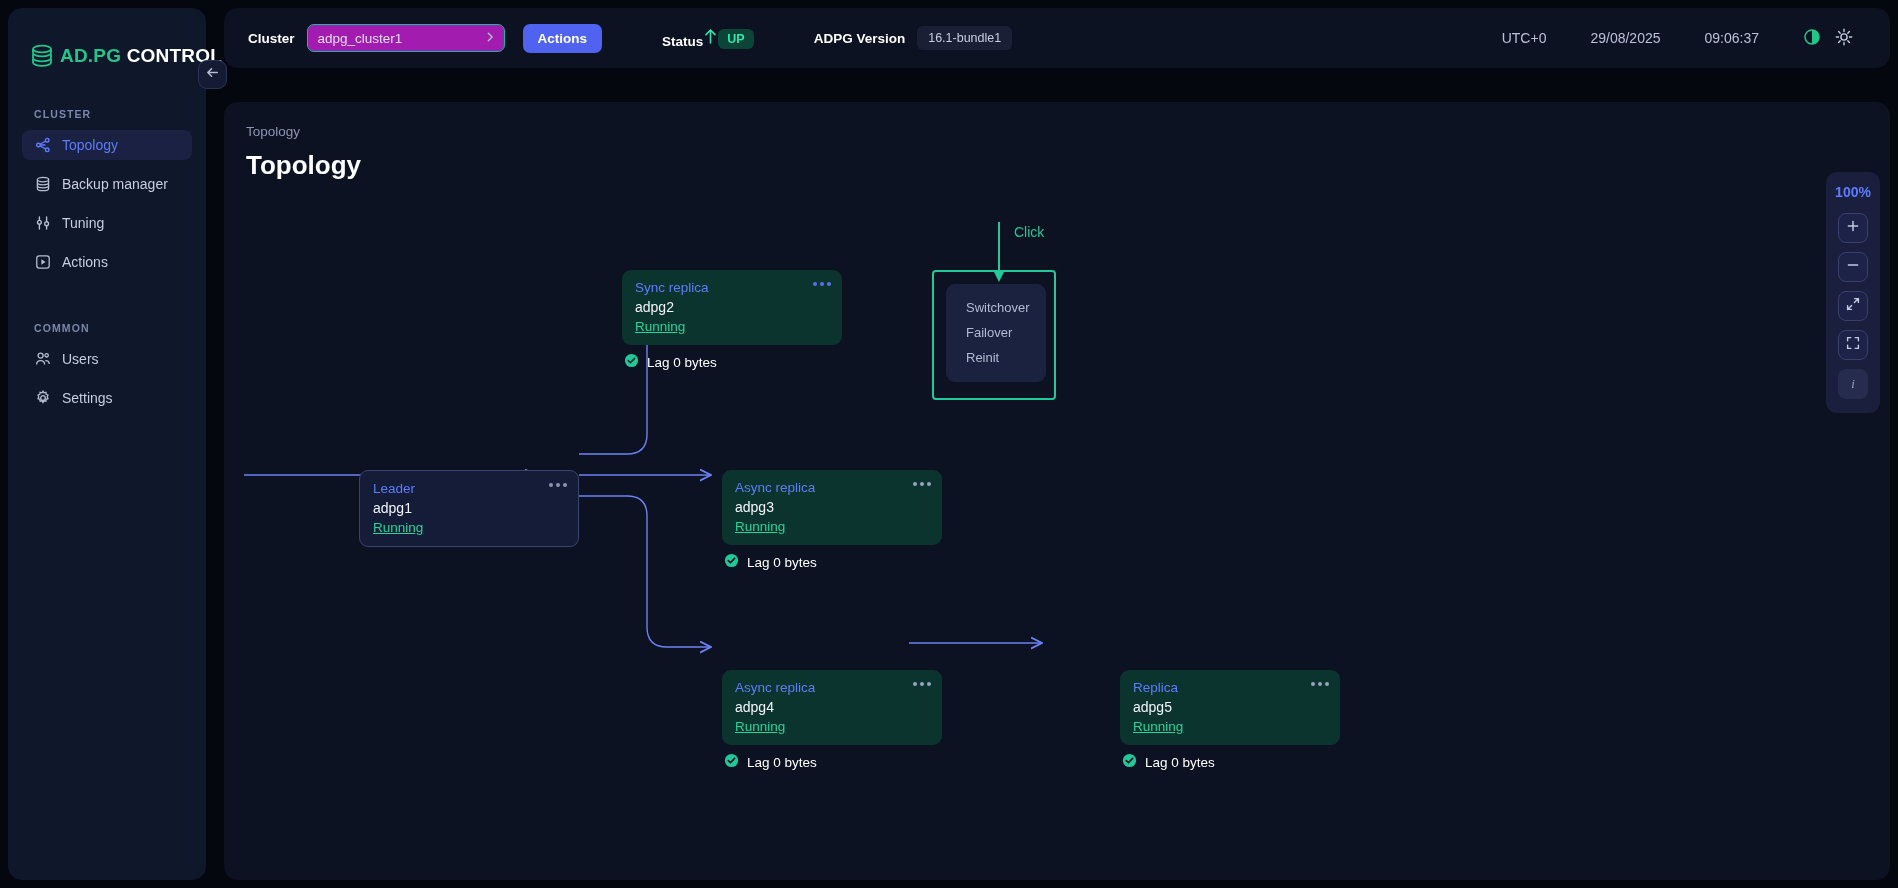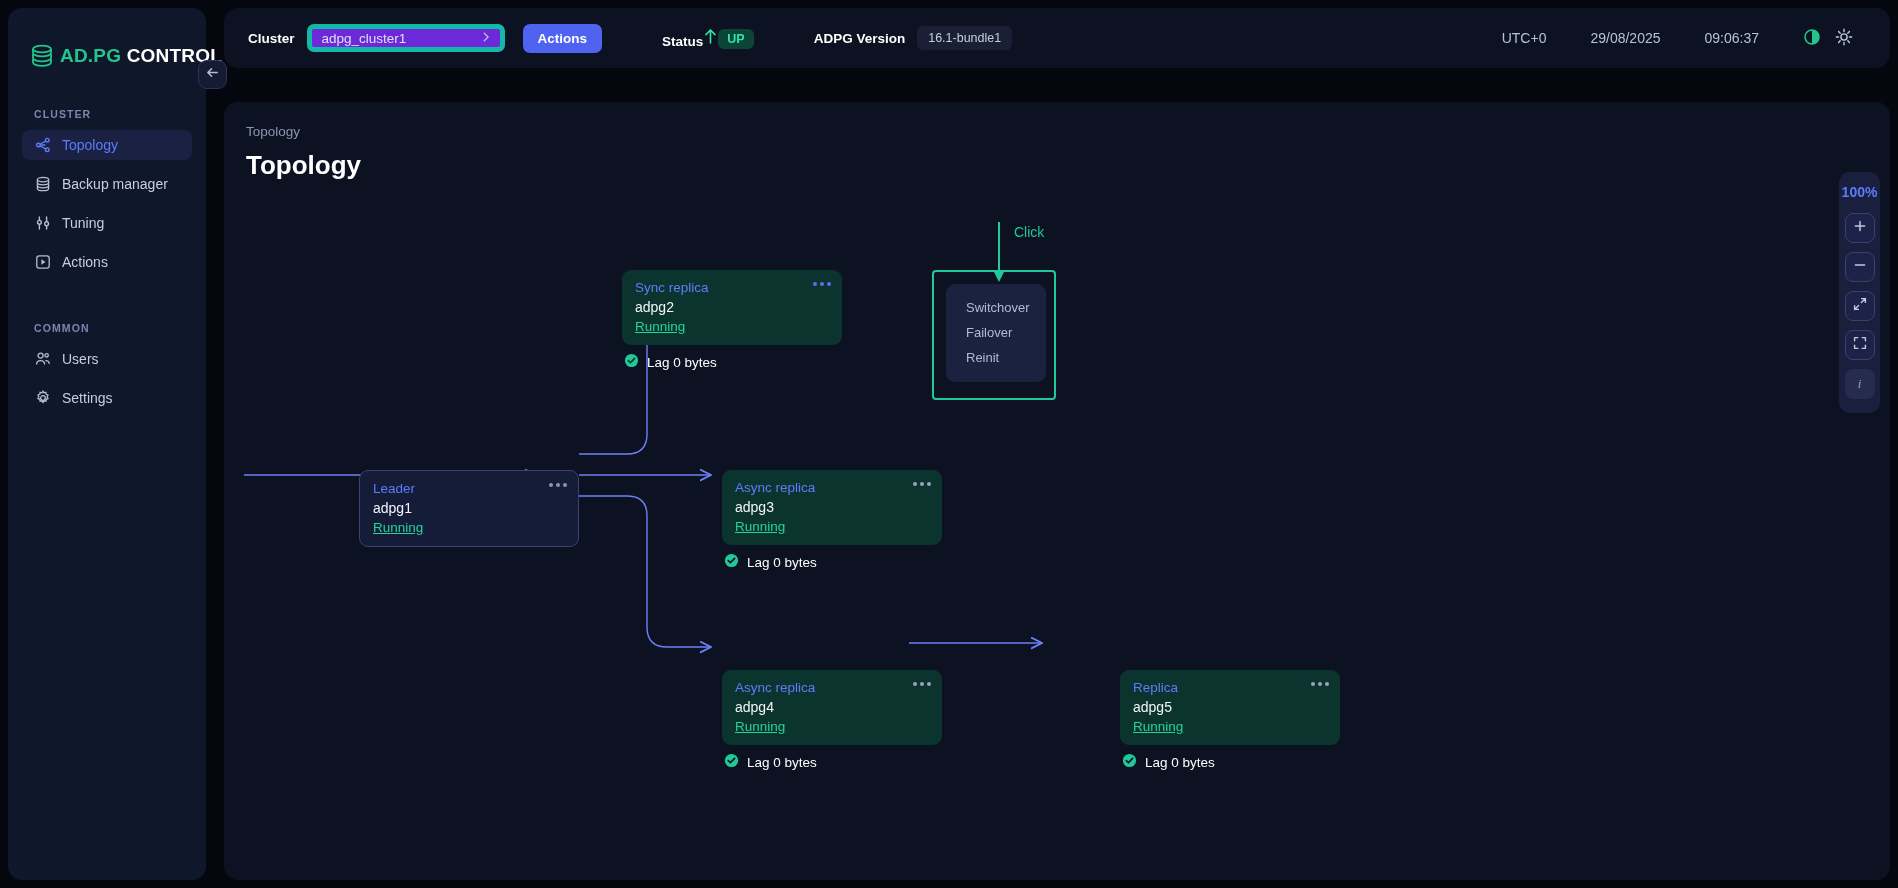--- a/index.html
+++ b/index.html
@@ -61,21 +61,21 @@
   .topbar {
     position: absolute; left: 224px; top: 8px;
     width: 1666px; height: 60px;
     background: #0d1222; border-radius: 14px;
     display: flex; align-items: center;
   }
   .tb-label { font-size: 13.5px; font-weight: bold; color: #ffffff; }
   .cluster-group { display: flex; align-items: center; gap: 12px; margin-left: 24px; }
   .cluster-select {
     width: 198px; height: 28px; border-radius: 7px;
-    border: 5px solid #14b8a6; background: #6d28d9;
+    border: 1px solid #14b8a6; background: #a21caf;
     display: flex; align-items: center; justify-content: space-between;
     padding: 0 8px 0 10px; color: #dde2f0; font-size: 13.5px; cursor: pointer; text-align: center;
   }
   .actions-btn {
     margin-left: 18px; height: 29px; padding: 0 15px;
     background: #4f63f0; border-radius: 7px; border: none;
     color: #fff; font-size: 13.5px; font-weight: bold;
     display:flex; align-items:center; cursor: pointer;
     font-family: "Liberation Sans", sans-serif;
   }
@@ -143,21 +143,21 @@
   }
 
   
   .click-label {
     position: absolute; font-size: 14px; color: #20c997;
   }
 
   
   .zoom-panel {
     position: absolute; right: 10px; top: 70px;
-    width: 41px; background: #1a1f3d; border-radius: 11px;
+    width: 54px; background: #1a1f3d; border-radius: 11px;
     display: flex; flex-direction: column; align-items: center;
     padding: 12px 0 14px 0; gap: 9px;
   }
   .zoom-level { color: #5d7cfb; font-size: 14px; font-weight: bold; margin-bottom: 4px; }
   .zbtn {
     width: 30px; height: 30px; border-radius: 8px;
     border: 1px solid #39406b; background: #1d2348;
     display: flex; align-items: center; justify-content: center;
     cursor: pointer; color: #c3c9de;
   }

